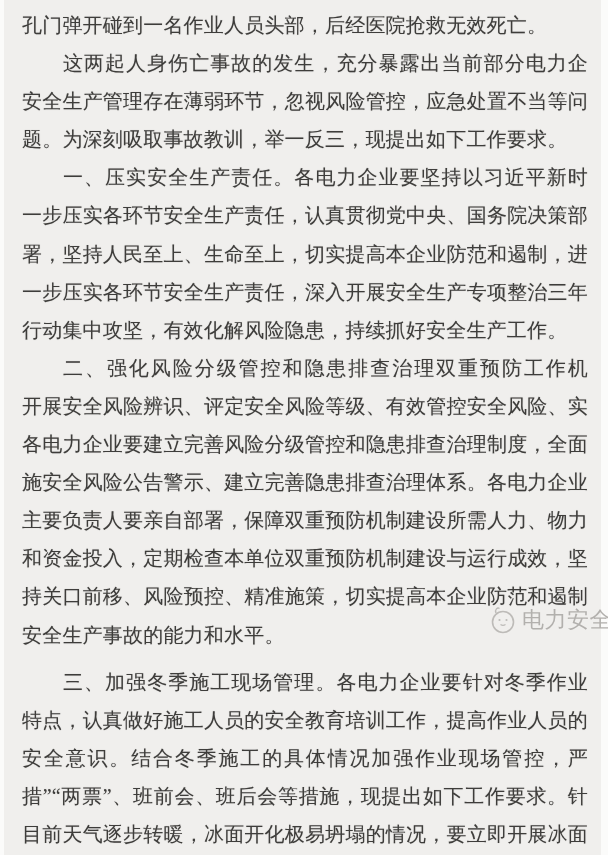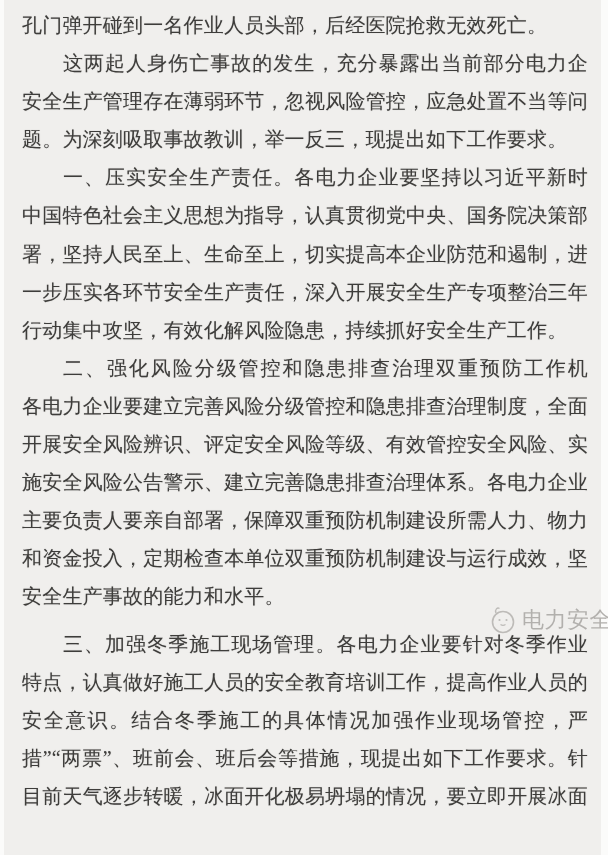--- a/index.html
+++ b/index.html
@@ -82,30 +82,31 @@
   <div class="edge-strip edge-left"></div>
   <div class="edge-strip edge-right"></div>
 
   <div class="doc-body">
 
   <div class="text-line para-end">孔门弹开碰到一名作业人员头部，后经医院抢救无效死亡。</div>
       <div class="text-line indent">这两起人身伤亡事故的发生，充分暴露出当前部分电力企业</div>
       <div class="text-line">安全生产管理存在薄弱环节，忽视风险管控，应急处置不当等问</div>
       <div class="text-line para-end">题。为深刻吸取事故教训，举一反三，现提出如下工作要求。</div>
       <div class="text-line indent">一、压实安全生产责任。各电力企业要坚持以习近平新时代</div>
-      <div class="text-line">中国特色社会主义思想为指导，认真贯彻党中央、国务院决策部</div>
+      <div class="text-line">一步压实各环节安全生产责任，认真贯彻党中央、国务院决策部</div>
       <div class="text-line">署，坚持人民至上、生命至上，切实提高本企业防范和遏制，进</div>
       <div class="text-line">一步压实各环节安全生产责任，深入开展安全生产专项整治三年</div>
       <div class="text-line para-end">行动集中攻坚，有效化解风险隐患，持续抓好安全生产工作。</div>
       <div class="text-line indent">二、强化风险分级管控和隐患排查治理双重预防工作机制。</div>
+      <div class="text-line">开展安全风险辨识、评定安全风险等级、有效管控安全风险、实</div>
       <div class="text-line">各电力企业要建立完善风险分级管控和隐患排查治理制度，全面</div>
-      <div class="text-line">开展安全风险辨识、评定安全风险等级、有效管控安全风险、实</div>
       <div class="text-line">施安全风险公告警示、建立完善隐患排查治理体系。各电力企业</div>
       <div class="text-line">主要负责人要亲自部署，保障双重预防机制建设所需人力、物力</div>
       <div class="text-line">和资金投入，定期检查本单位双重预防机制建设与运行成效，坚</div>
+      <div class="text-line">持关口前移、风险预控、精准施策，切实提高本企业防范和遏制</div>
       <div class="text-line para-end">安全生产事故的能力和水平。</div>
       <div class="text-line indent section-gap">三、加强冬季施工现场管理。各电力企业要针对冬季作业的</div>
       <div class="text-line">特点，认真做好施工人员的安全教育培训工作，提高作业人员的</div>
       <div class="text-line">安全意识。结合冬季施工的具体情况加强作业现场管控，严格“三</div>
       <div class="text-line">措”“两票”、班前会、班后会等措施，现提出如下工作要求。针对</div>
       <div class="text-line">目前天气逐步转暖，冰面开化极易坍塌的情况，要立即开展冰面</div>
     </div>
 
   <div class="watermark">
     <svg class="wm-icon" viewBox="0 0 32 32" fill="none" xmlns="http://www.w3.org/2000/svg">

